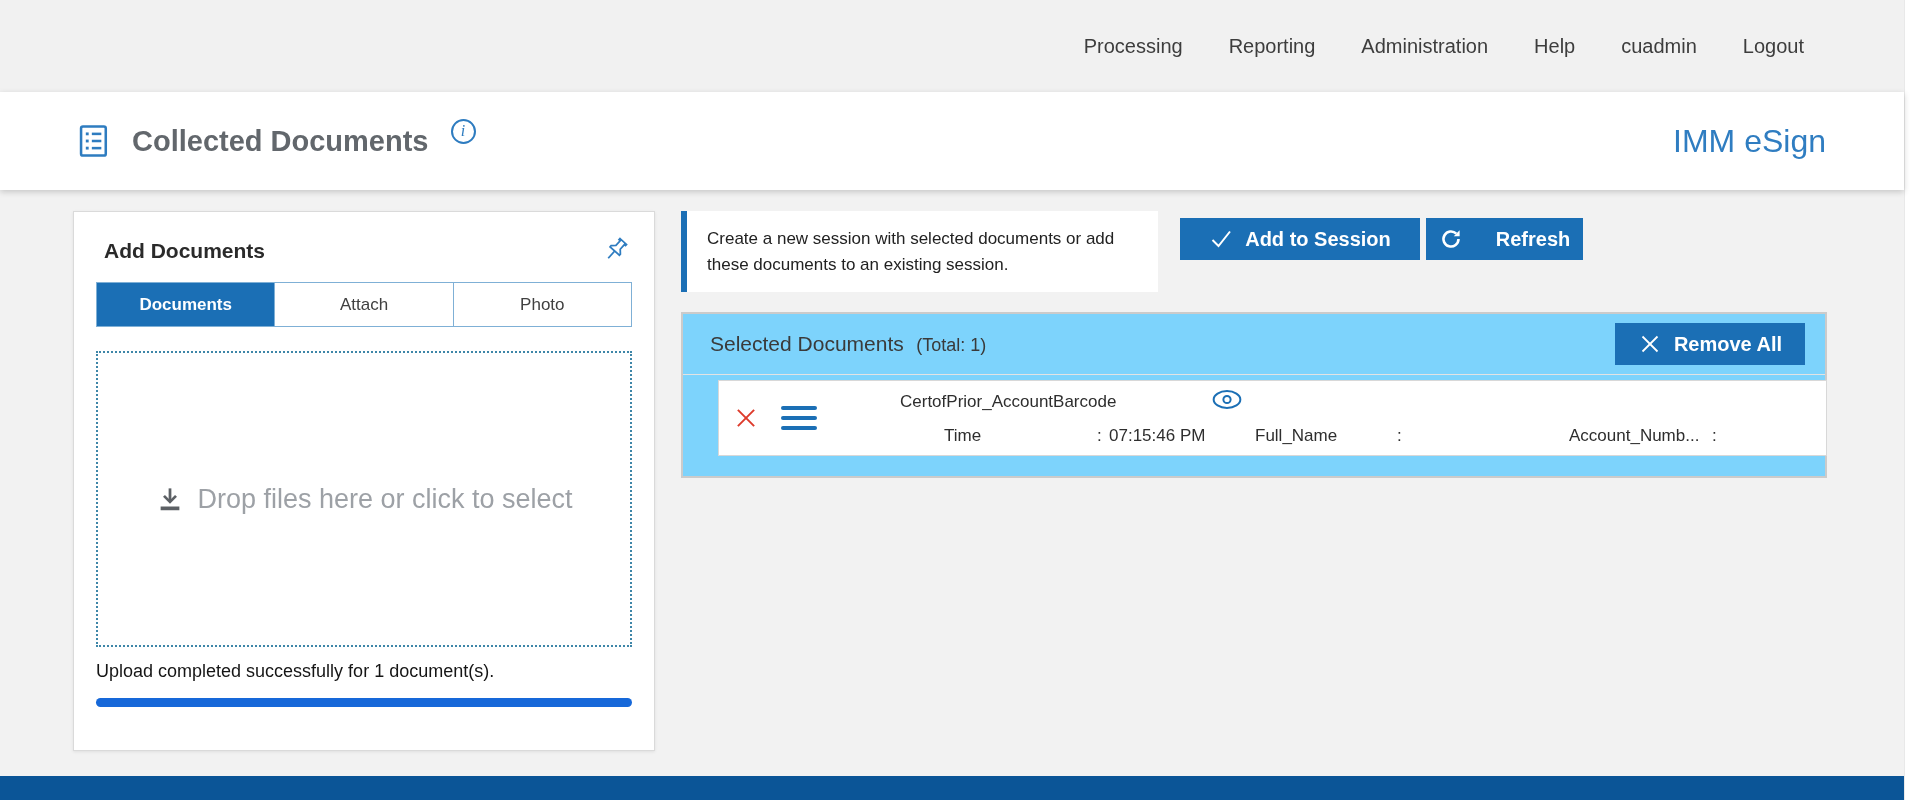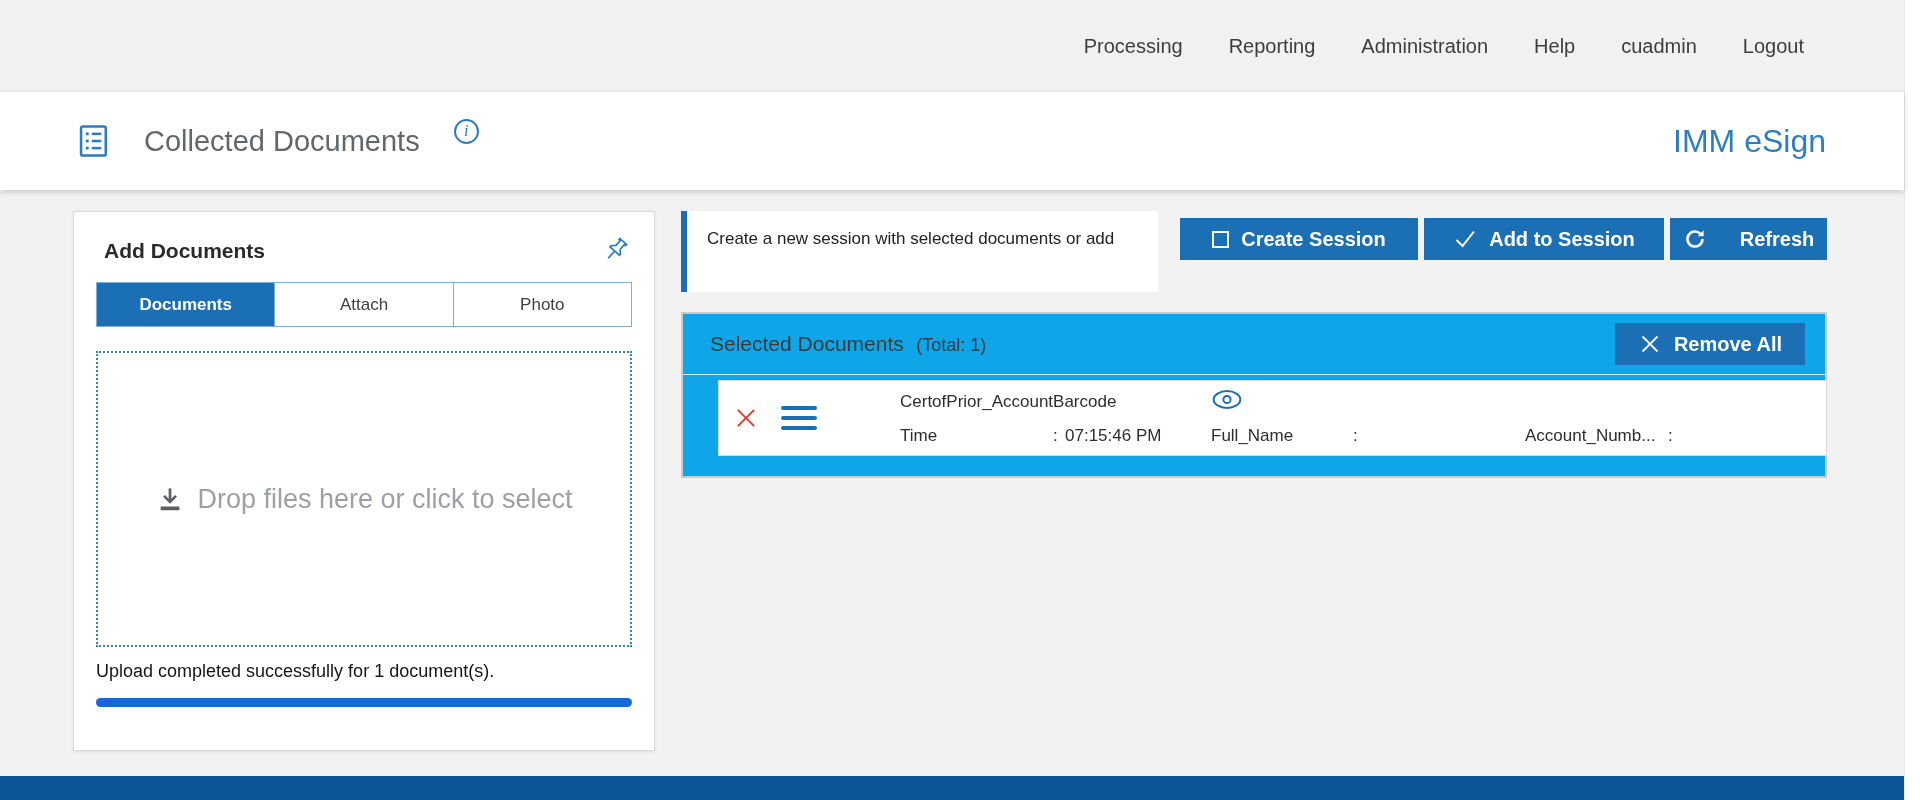--- a/index.html
+++ b/index.html
@@ -10,21 +10,21 @@
   .topnav{position:absolute;left:0;top:0;width:1904px;height:92px;background:#f1f1f1;
           display:flex;align-items:center;justify-content:flex-end;gap:46px;
           padding-right:100px;box-sizing:border-box;}
   .nav-item{font-size:20px;color:#3d3d3d;cursor:pointer;white-space:nowrap;}
 
   
   .appheader{position:absolute;left:0;top:92px;width:1904px;height:98px;background:#ffffff;
              box-shadow:0 2px 6px rgba(0,0,0,0.18);display:flex;align-items:center;
              justify-content:space-between;padding:0 78px 0 76px;box-sizing:border-box;z-index:3;}
   .header-left{display:flex;align-items:center;gap:18px;}
-  .page-title{font-size:29px;font-weight:400;color:#62676c;margin:12px;}
+  .page-title{font-size:29px;font-weight:700;color:#62676c;margin:0;}
   .info-badge{width:25px;height:25px;border:2px solid #2e7cc0;border-radius:50%;color:#2e7cc0;
               display:flex;align-items:center;justify-content:center;box-sizing:border-box;
               font-family:"Liberation Serif",serif;font-style:italic;font-size:16px;
               margin-left:4px;margin-bottom:20px;cursor:pointer;}
   .brand{font-size:32px;color:#2f7dc1;}
 
   
   .card{position:absolute;left:73px;top:211px;width:582px;height:540px;background:#fff;
         border:1px solid #dadada;box-sizing:border-box;padding:24px 22px 0 22px;
         box-shadow:0 1px 3px rgba(0,0,0,0.08);}
@@ -53,37 +53,37 @@
   .actions{position:absolute;left:1180px;top:218px;display:flex;gap:6px;}
   .btn{height:42px;background:#1b6fb5;color:#fff;border:none;display:flex;align-items:center;
        justify-content:center;gap:12px;font-size:20px;font-weight:700;font-family:inherit;
        cursor:pointer;box-sizing:border-box;}
   .btn-create{width:238px;}
   .btn-add{width:240px;}
   .btn-refresh{width:157px;gap:33px;}
   .sq-icon{width:17px;height:17px;border:2px solid #fff;box-sizing:border-box;display:inline-block;}
 
   
-  .selected-panel{position:absolute;left:681px;top:312px;width:1146px;height:166px;background:#0ea5e9;
+  .selected-panel{position:absolute;left:681px;top:312px;width:1146px;height:166px;background:#7dd3fc;
                   border:2px solid #cbcbcb;box-sizing:border-box;}
   .panel-head{height:60px;display:flex;align-items:center;justify-content:space-between;
               padding:0 20px 0 27px;border-bottom:1px solid #e3e3e3;}
   .panel-title{font-size:21px;color:#3a3a3a;}
   .panel-total{font-size:18px;color:#3a3a3a;margin-left:8px;}
   .btn-remove{width:190px;height:42px;}
 
   .doc-row{position:absolute;left:35px;top:66px;width:1109px;height:76px;border:1px solid #d8d8d8;
            box-sizing:border-box;background:#fff;}
   .row-x{position:absolute;left:14px;top:50%;transform:translateY(-50%);cursor:pointer;display:flex;}
   .row-drag{position:absolute;left:62px;top:50%;transform:translateY(-50%);display:flex;
             flex-direction:column;gap:6px;cursor:grab;}
   .row-drag .bar{width:36px;height:4px;background:#1b6fb5;border-radius:2px;}
   .doc-name{position:absolute;left:181px;top:11px;font-size:17px;color:#2e2e2e;}
   .row-eye{position:absolute;left:492px;top:7px;cursor:pointer;display:flex;}
-  .fld{position:absolute;top:45px;font-size:17px;color:#2e2e2e;white-space:nowrap;}
+  .fld{position:absolute;top:45px;font-size:17px;color:#2e2e2e;white-space:nowrap;margin-left:44px;}
   .f1l{left:181px;} .f1s{left:334px;} .f1v{left:346px;}
   .f2l{left:492px;} .f2s{left:634px;} .f2v{left:648px;}
   .f3l{left:806px;} .f3s{left:949px;} .f3v{left:963px;}
 
   
   .footer{position:absolute;left:0;top:776px;width:1904px;height:24px;background:#0b5597;}
   .scrollbar{position:absolute;right:0;top:0;width:16px;height:800px;background:#ffffff;
              border-left:1px solid #e9e9e9;box-sizing:border-box;}
 </style>
 </head>
@@ -148,27 +148,24 @@
       </span>
       <span class="dropzone-text">Drop files here or click to select</span>
     </div>
 
     <div class="upload-status">Upload completed successfully for 1 document(s).</div>
     <div class="progress-track"></div>
   </section>
 
   <div class="info-strip">
     <div>Create a new session with selected documents or add</div>
+    <div>these documents to an existing session.</div>
   </div>
 
   <div class="actions">
-    <button class="btn btn-create">
-      <span class="sq-icon"></span>
-      <span>Create Session</span>
-    </button>
     <button class="btn btn-add">
       <span style="display:flex;">
         <svg width="24" height="24" viewBox="0 0 24 24" fill="none" stroke="#fff" stroke-width="2">
           <path d="M3.5 13 L9.5 19 L21 4.5"></path>
         </svg>
       </span>
       <span>Add to Session</span>
     </button>
     <button class="btn btn-refresh">
       <span style="display:flex;">

